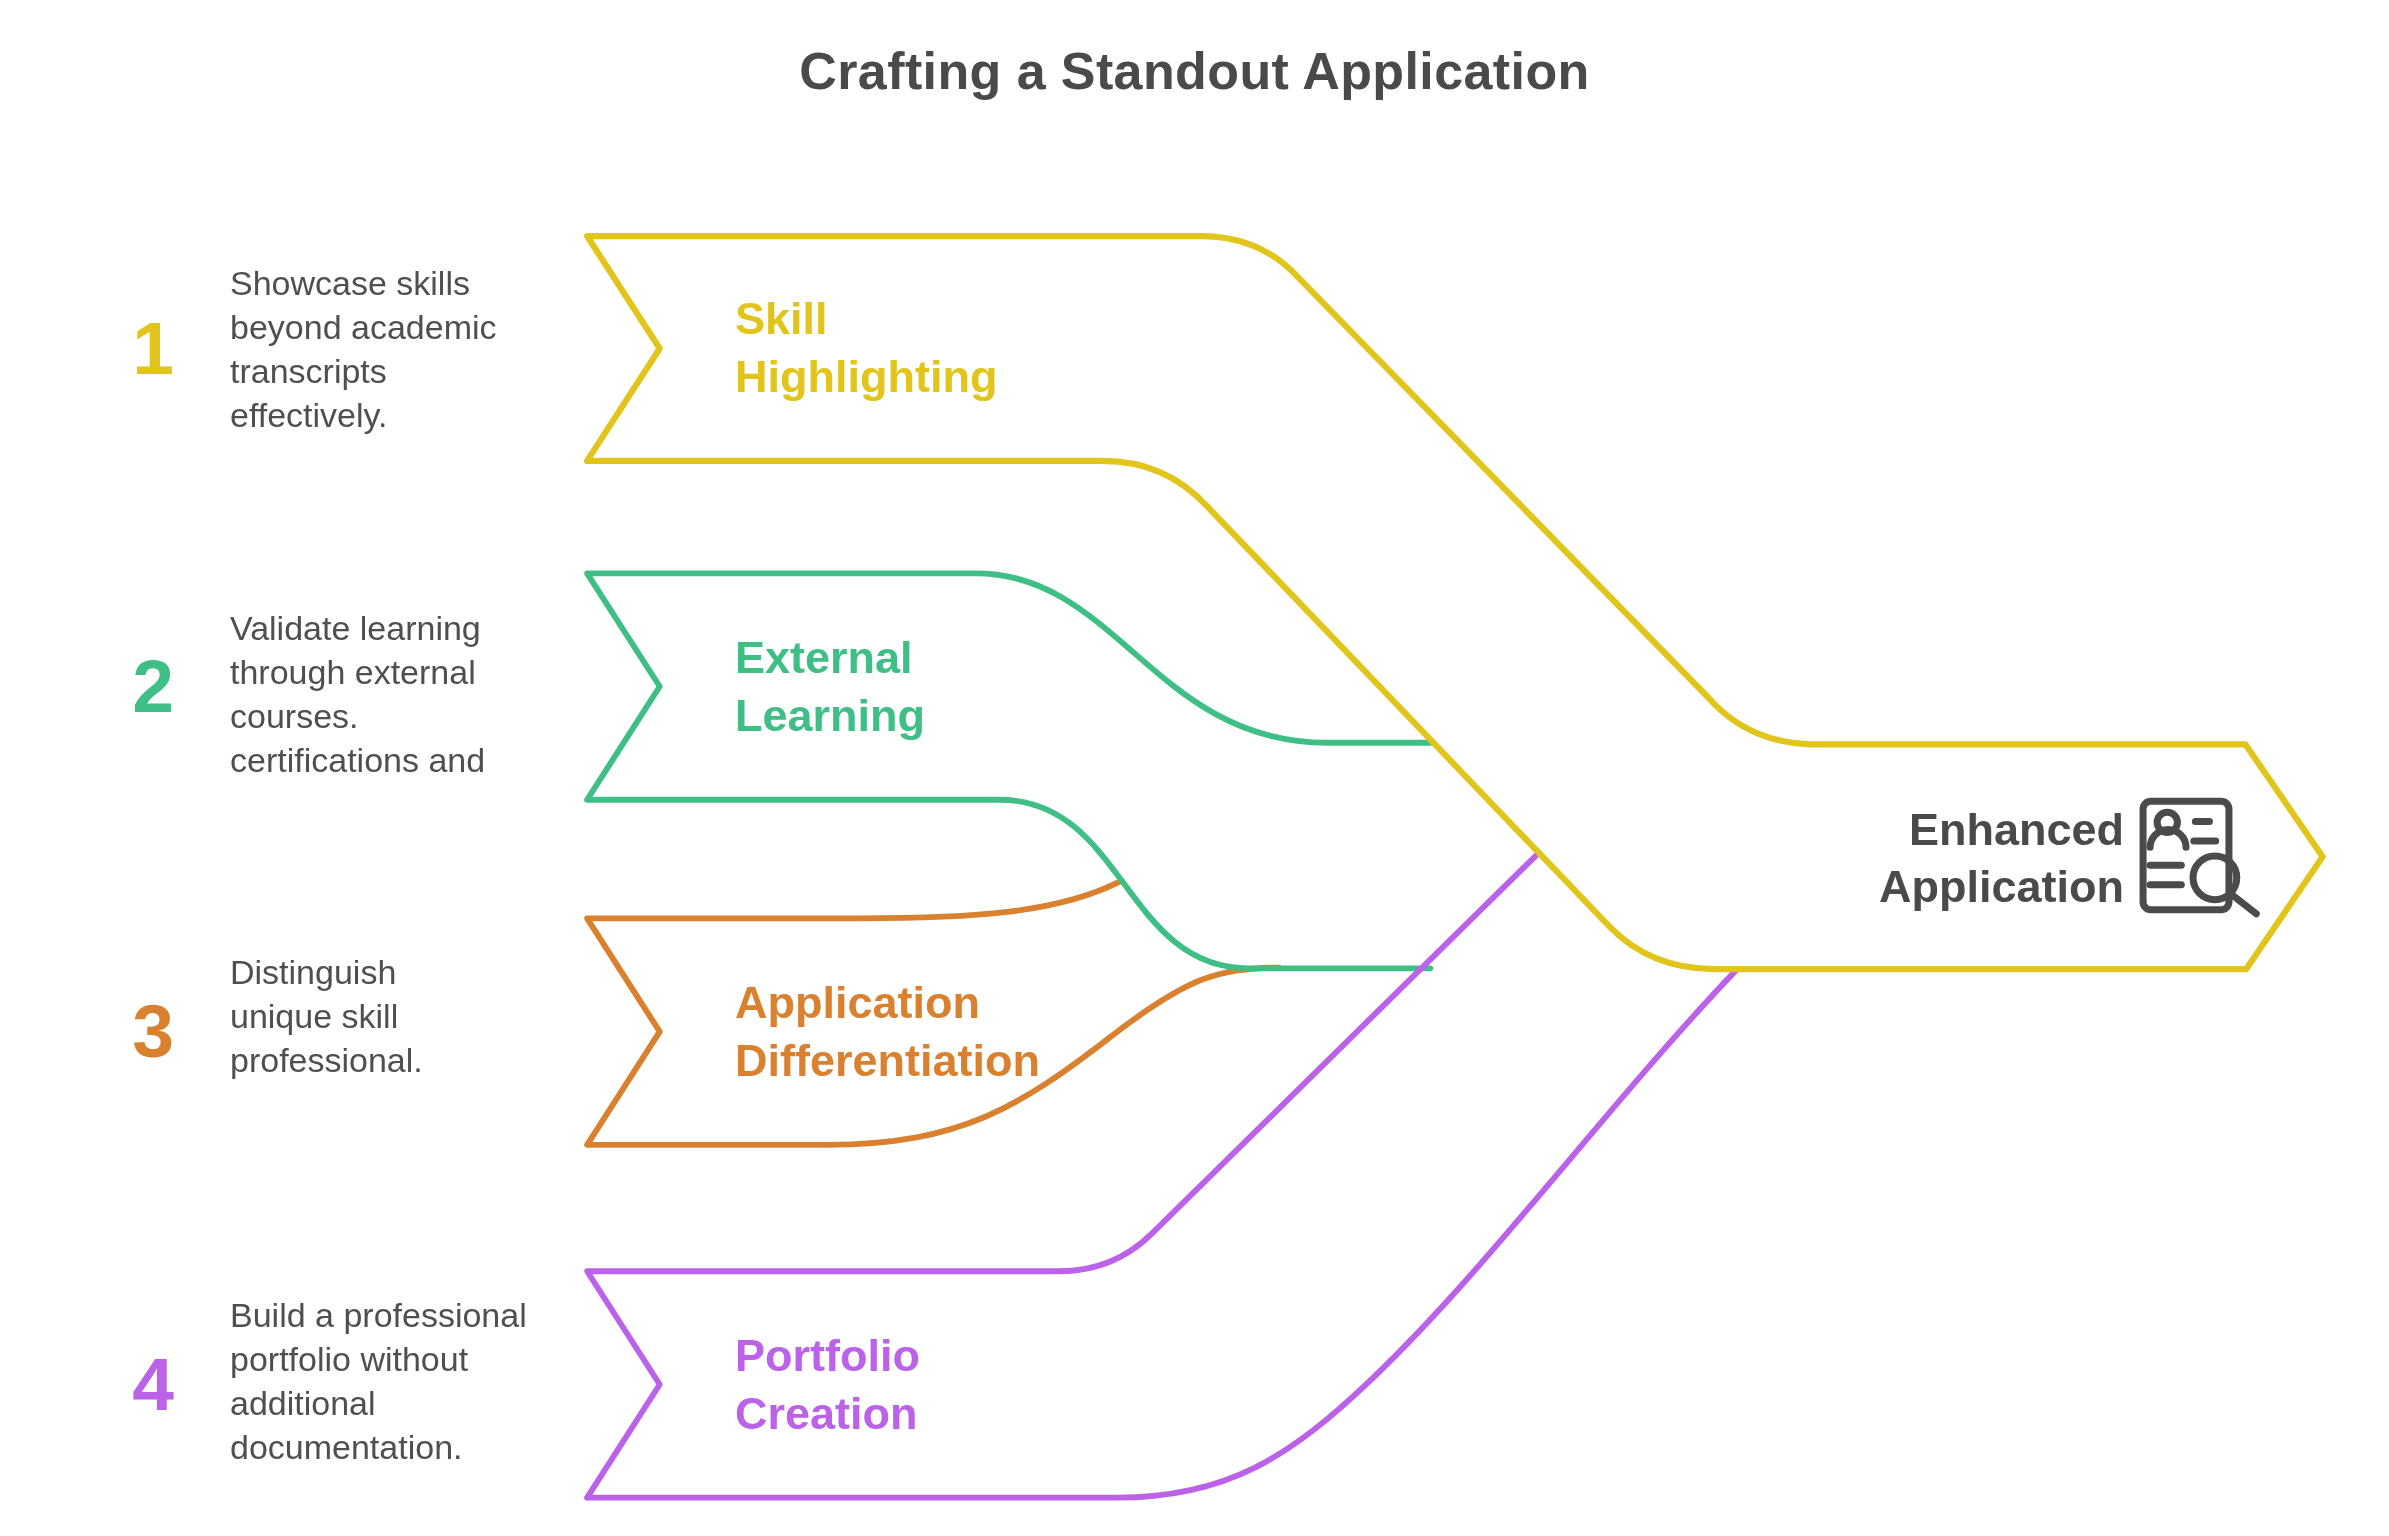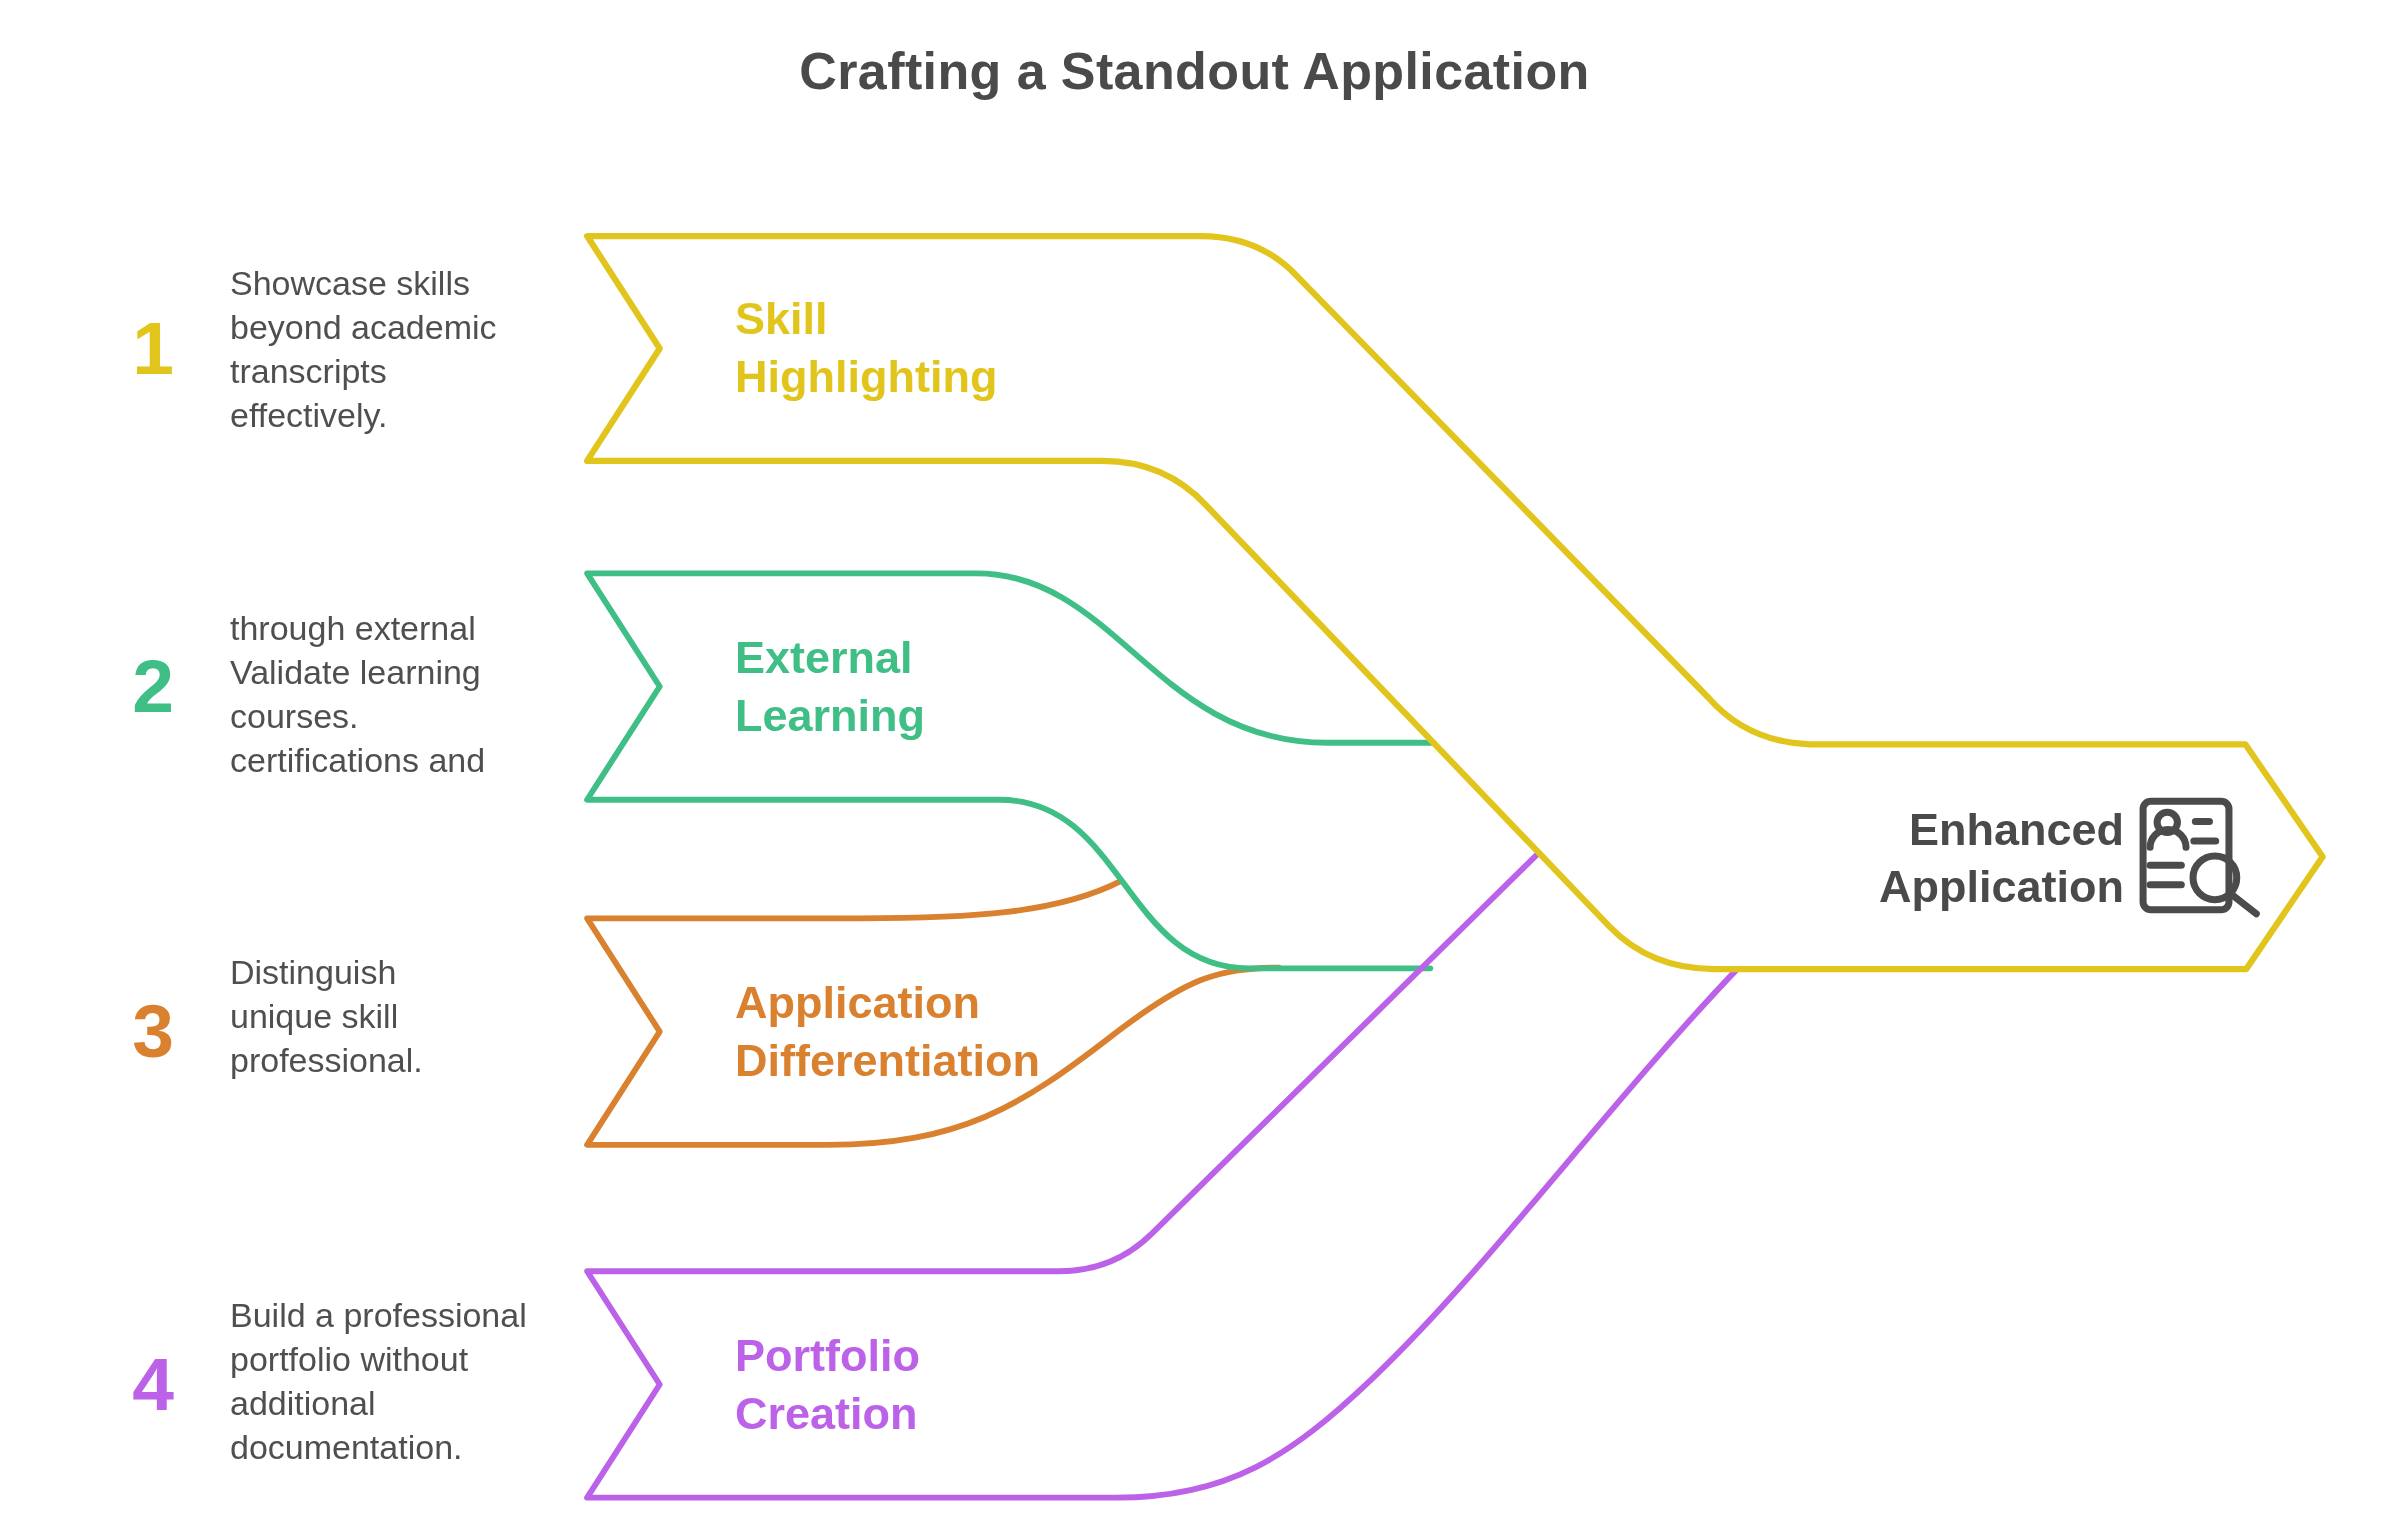--- a/index.html
+++ b/index.html
@@ -130,22 +130,22 @@
     <div>transcripts</div>
     <div>effectively.</div>
   </div>
   <div class="ribbon-label c-yellow" style="top:290px">
     <div>Skill</div>
     <div>Highlighting</div>
   </div>
 
   <div class="step-number c-green" style="top:647px">2</div>
   <div class="step-desc" style="top:606px">
+    <div>Validate learning</div>
     <div>through external</div>
-    <div>Validate learning</div>
     <div>courses.</div>
     <div>certifications and</div>
   </div>
   <div class="ribbon-label c-green" style="top:629px">
     <div>External</div>
     <div>Learning</div>
   </div>
 
   <div class="step-number c-orange" style="top:992px">3</div>
   <div class="step-desc" style="top:950px">

